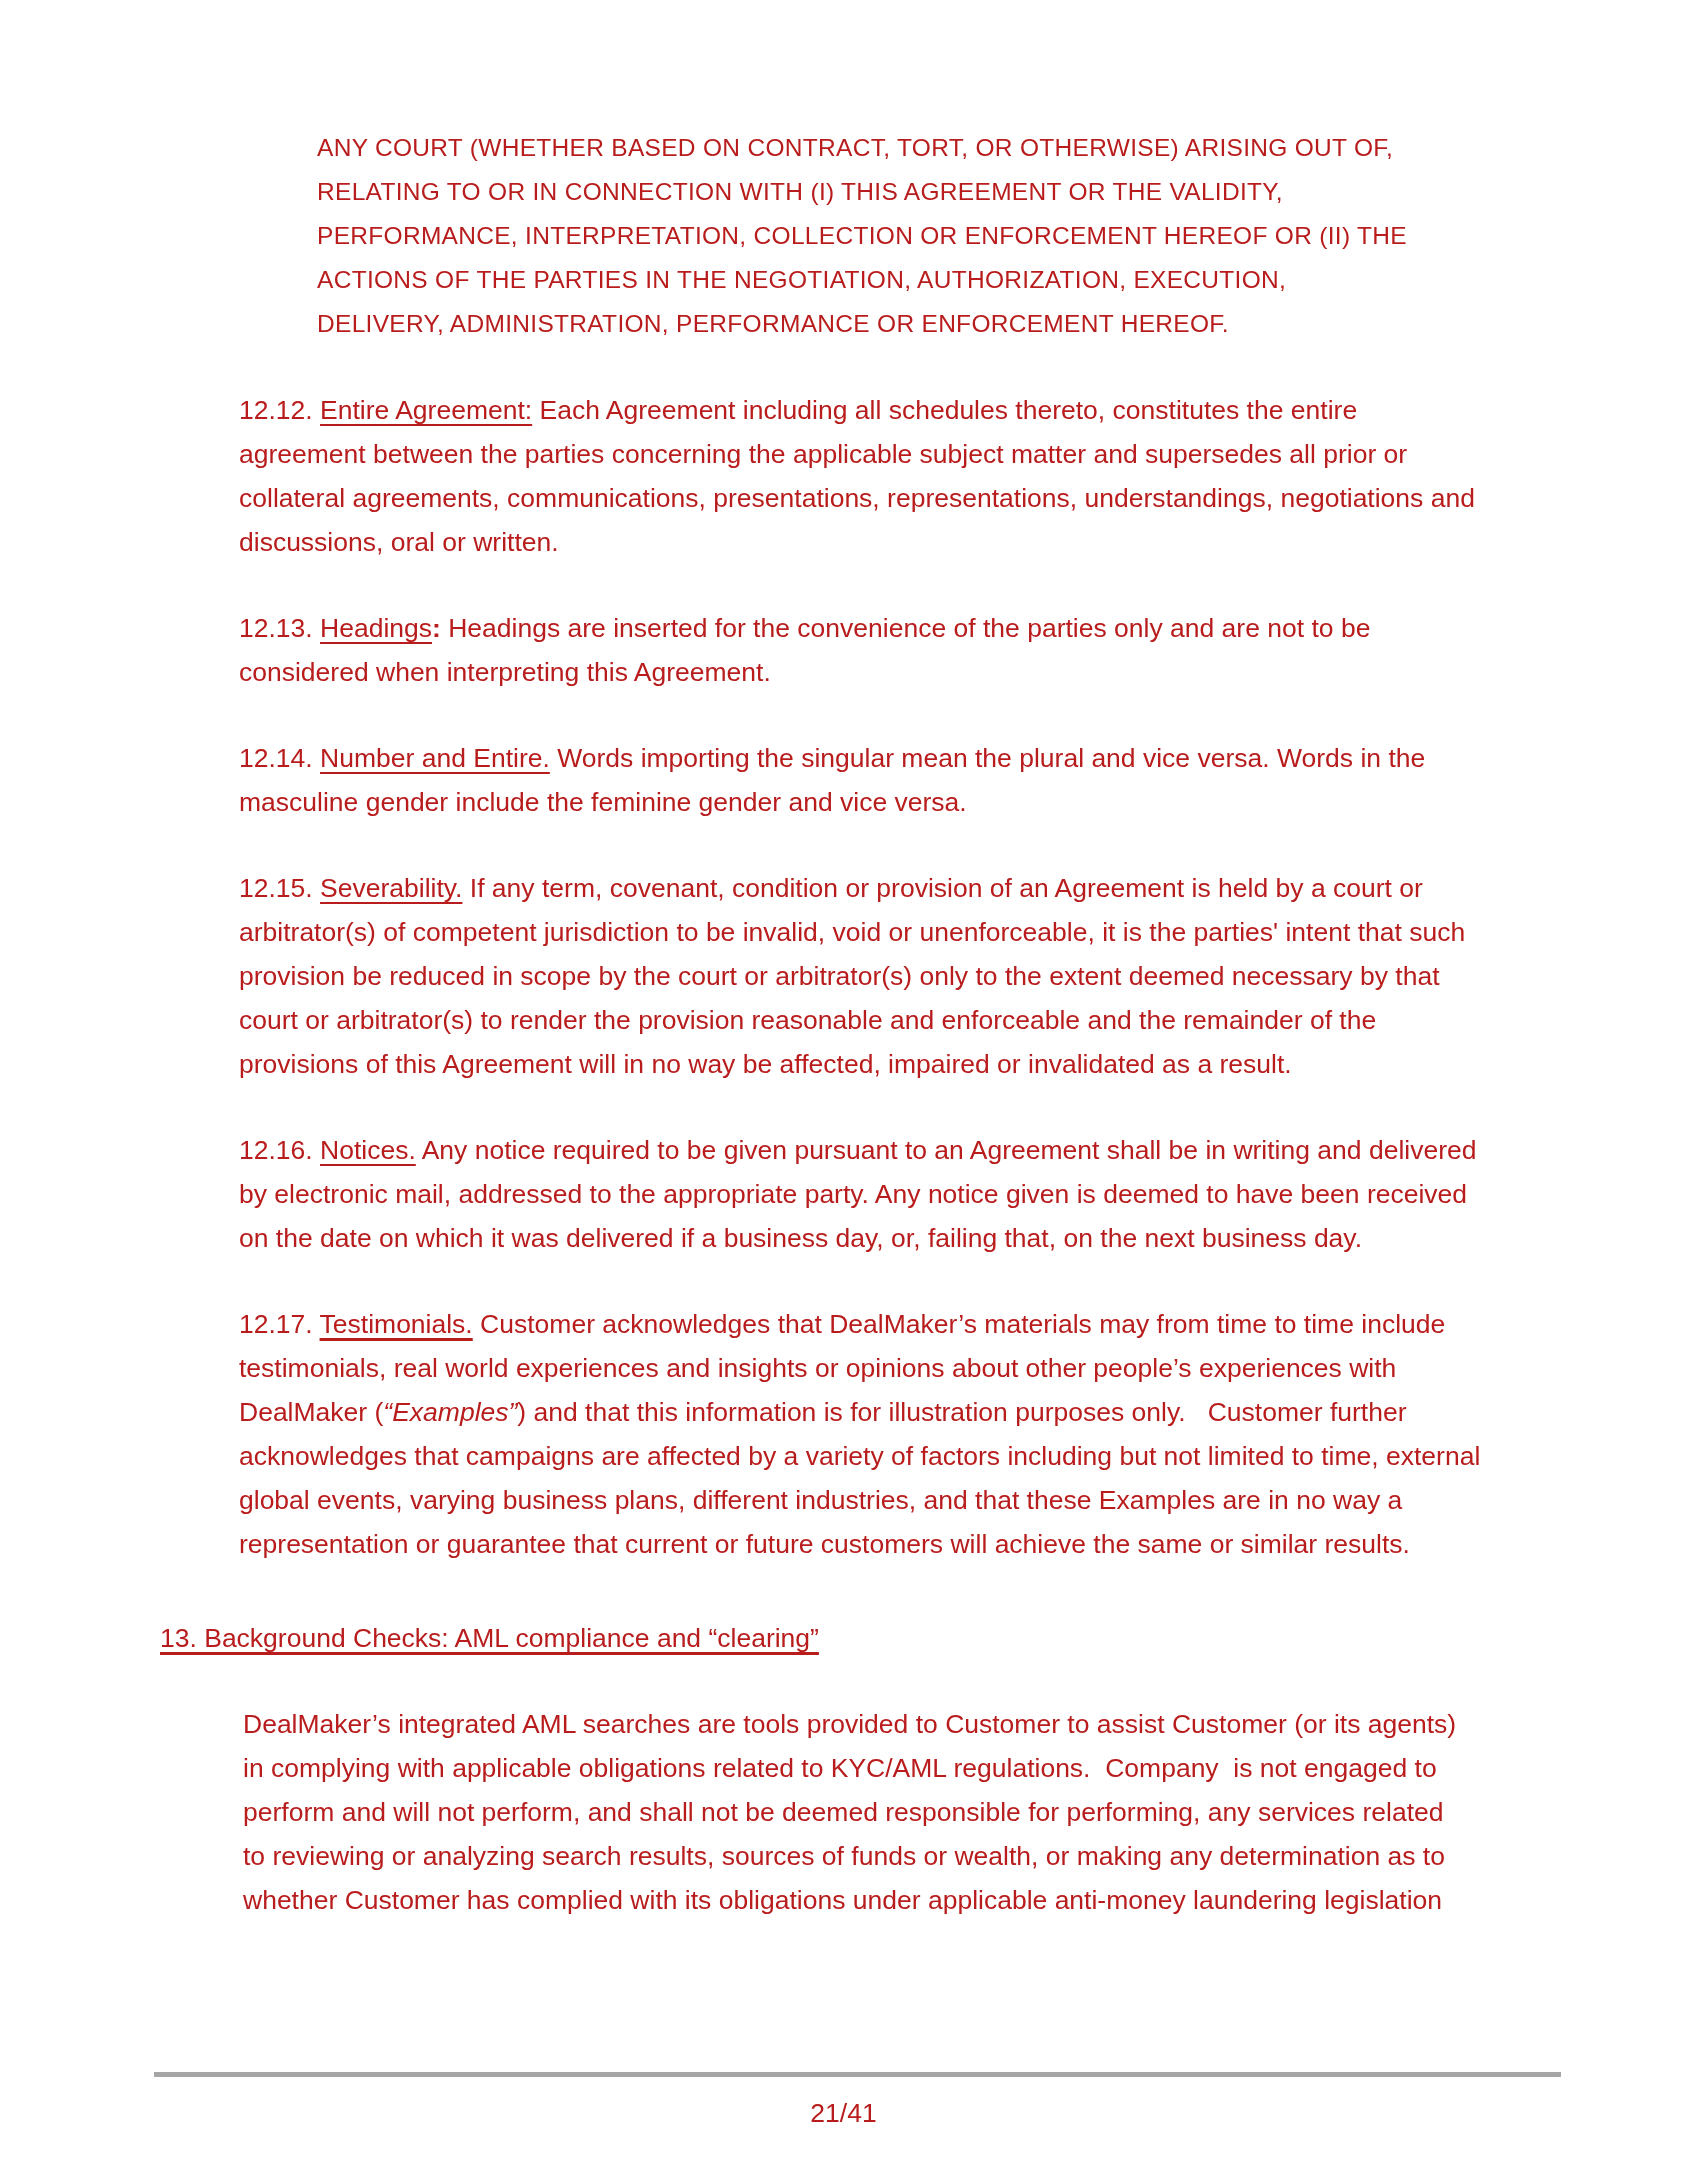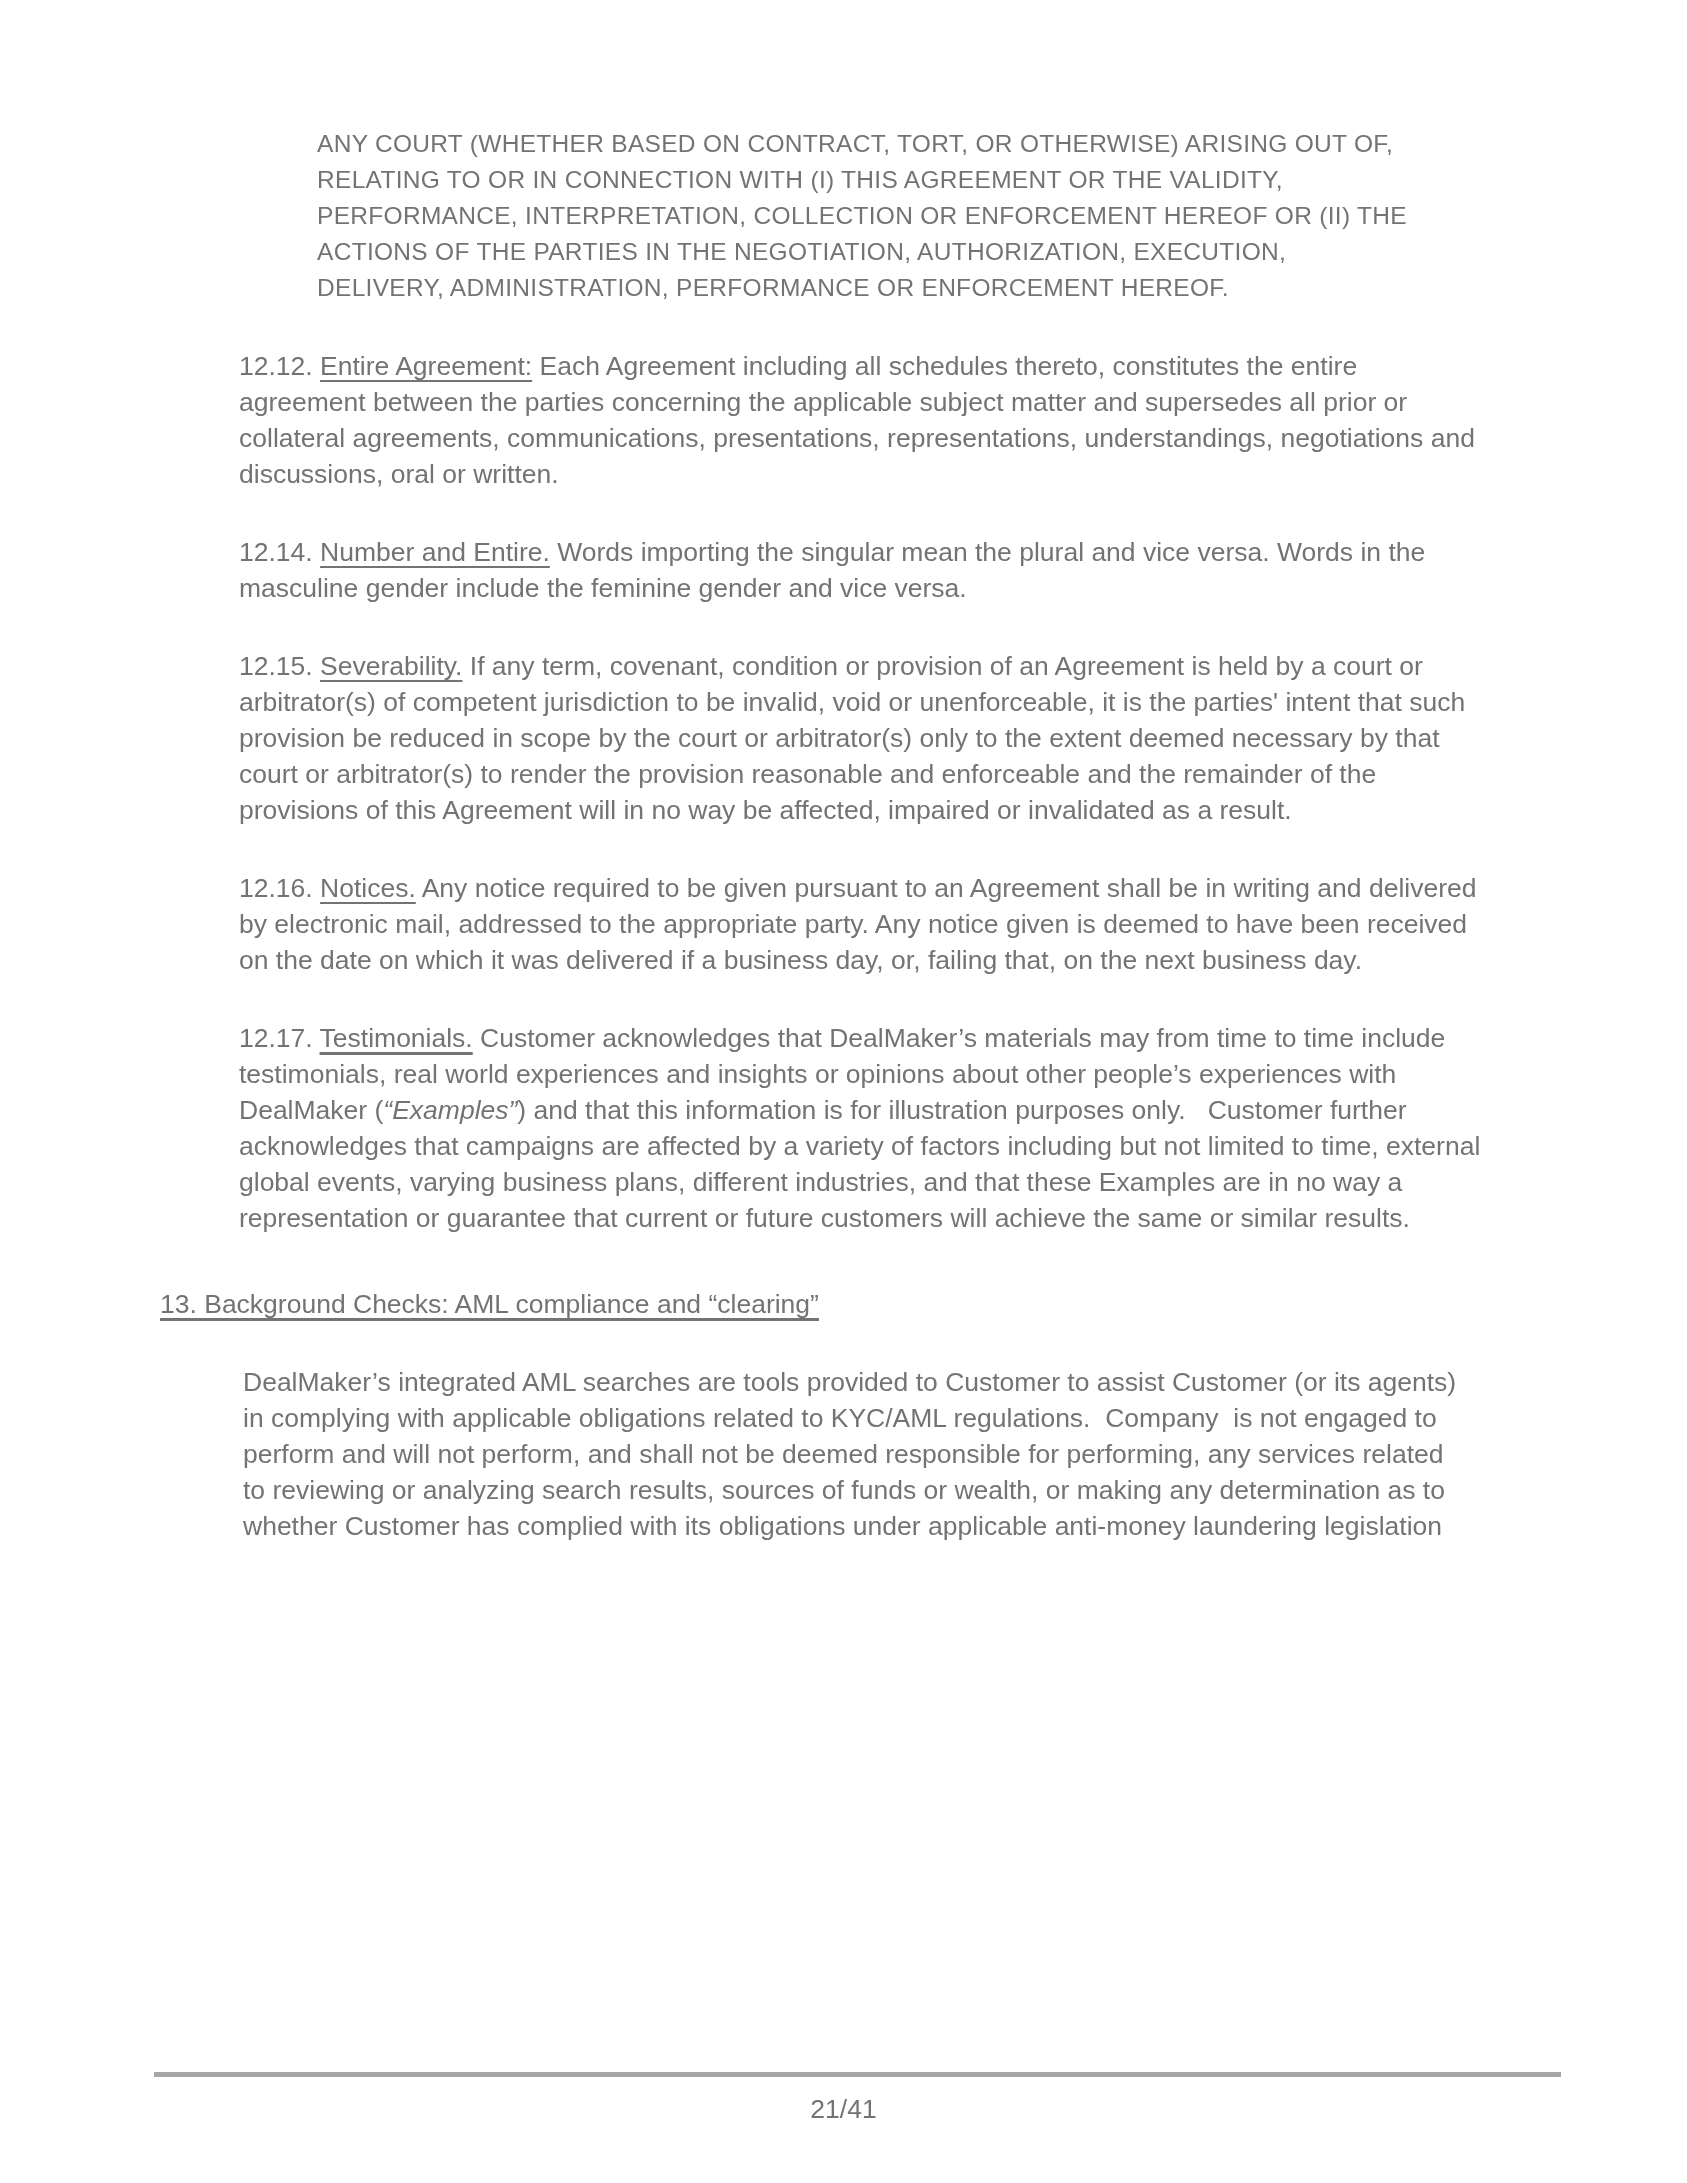--- a/index.html
+++ b/index.html
@@ -1,23 +1,23 @@
 <!DOCTYPE html>
 <html style="font-size:10.6px"><head>
 <meta charset="utf-8">
 <style>
   html,body{margin:0;padding:0;background:#ffffff;}
   .page{
     position:relative;
     width:1687px;height:2183px;
     background:#ffffff;
-    color:#737373;
+    color:#b91c1c;
     font-family:"Liberation Sans","DejaVu Sans",sans-serif;
     font-size:26.5px;
-    line-height:36px;
+    line-height:44px;
     overflow:hidden;
   }
   .content{
     position:absolute;
     top:126px;left:239px;width:1416px;
   }
   .para{
     margin:0 0 42px 0;
     white-space:pre-wrap;
   }
@@ -61,20 +61,22 @@
 RELATING TO OR IN CONNECTION WITH (I) THIS AGREEMENT OR THE VALIDITY,
 PERFORMANCE, INTERPRETATION, COLLECTION OR ENFORCEMENT HEREOF OR (II) THE
 ACTIONS OF THE PARTIES IN THE NEGOTIATION, AUTHORIZATION, EXECUTION,
 DELIVERY, ADMINISTRATION, PERFORMANCE OR ENFORCEMENT HEREOF.</p>
 
     <p class="para"><span>12.12. </span><span class="u">Entire Agreement:</span><span> Each Agreement including all schedules thereto, constitutes the entire
 agreement between the parties concerning the applicable subject matter and supersedes all prior or
 collateral agreements, communications, presentations, representations, understandings, negotiations and
 discussions, oral or written.</span></p>
 
+    <p class="para"><span>12.13. </span><span class="u">Headings</span><span class="b">:</span><span> Headings are inserted for the convenience of the parties only and are not to be
+considered when interpreting this Agreement.</span></p>
 
     <p class="para"><span>12.14. </span><span class="u">Number and Entire.</span><span> Words importing the singular mean the plural and vice versa. Words in the
 masculine gender include the feminine gender and vice versa.</span></p>
 
     <p class="para"><span>12.15. </span><span class="u">Severability.</span><span> If any term, covenant, condition or provision of an Agreement is held by a court or
 arbitrator(s) of competent jurisdiction to be invalid, void or unenforceable, it is the parties' intent that such
 provision be reduced in scope by the court or arbitrator(s) only to the extent deemed necessary by that
 court or arbitrator(s) to render the provision reasonable and enforceable and the remainder of the
 provisions of this Agreement will in no way be affected, impaired or invalidated as a result.</span></p>
 

